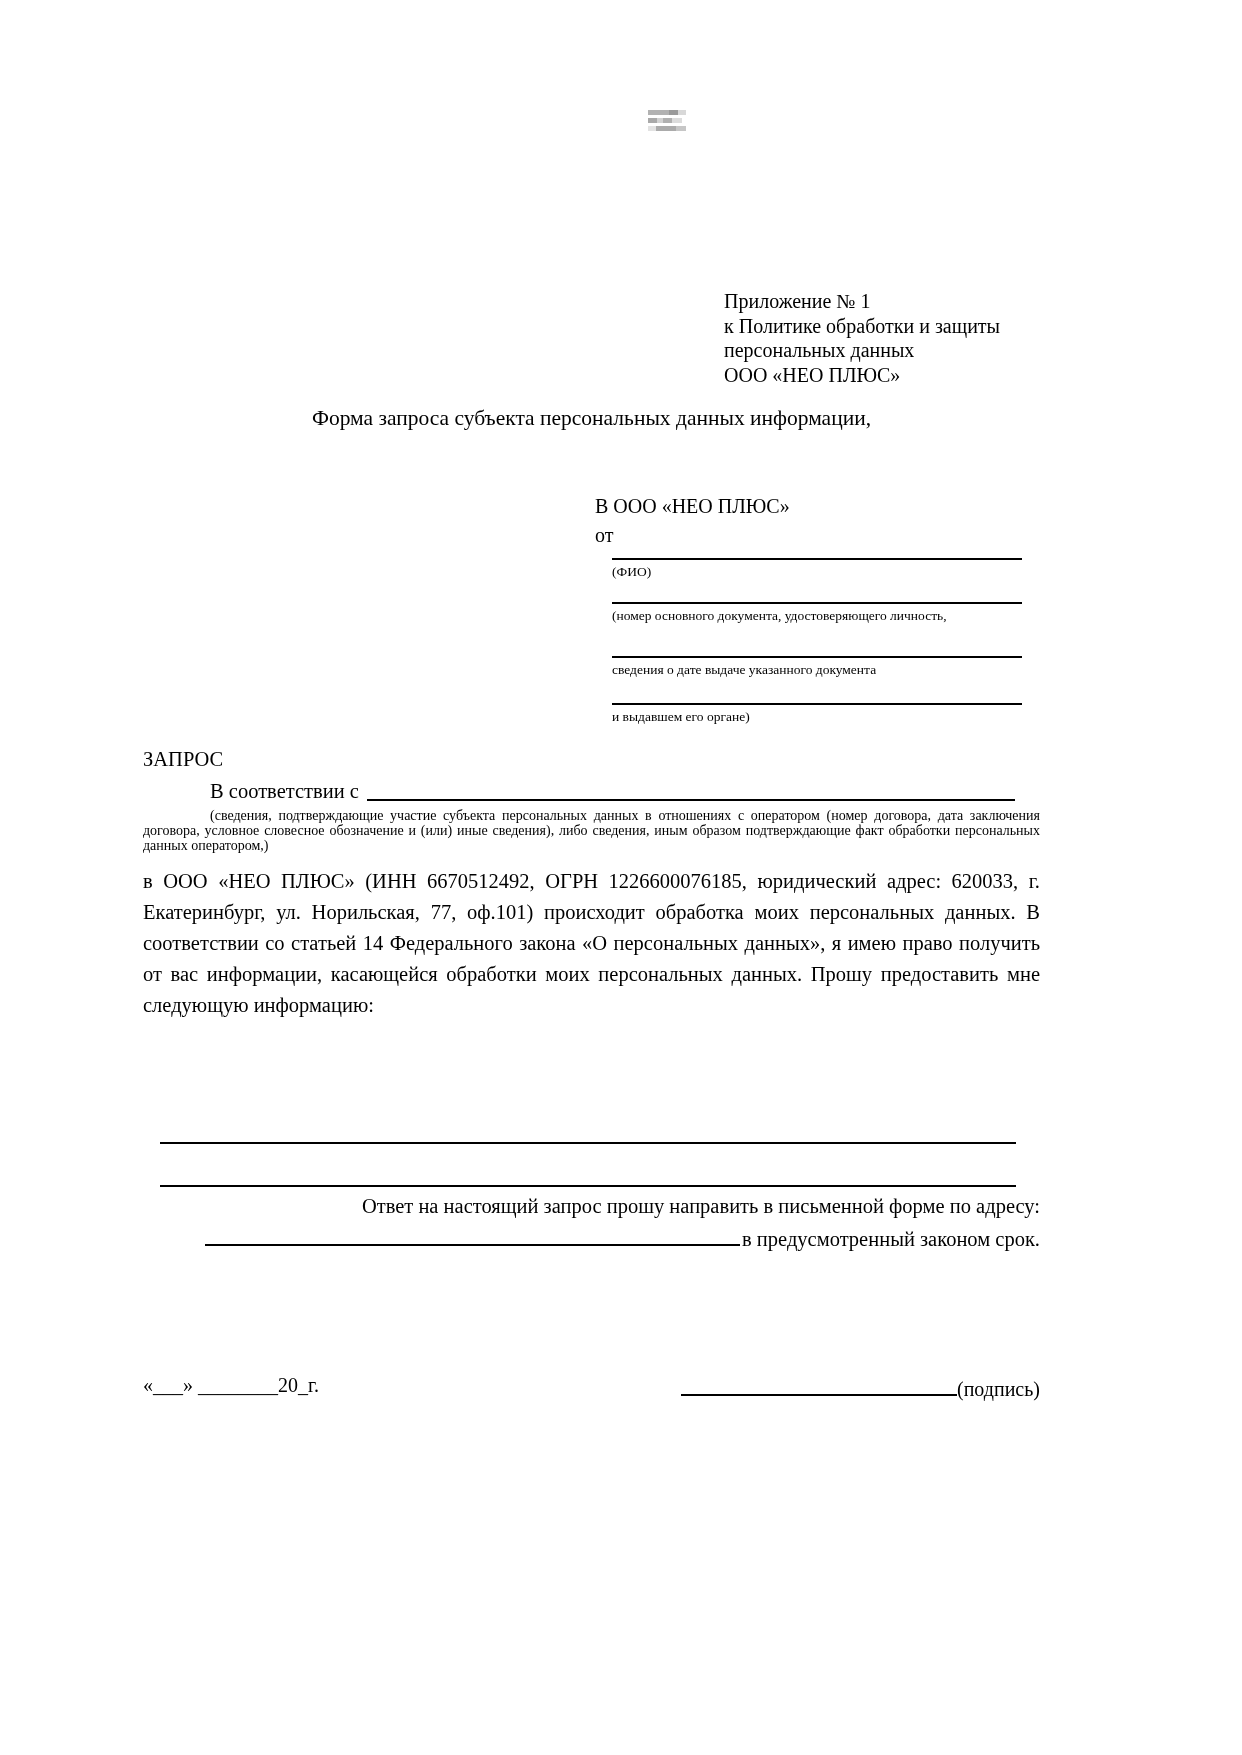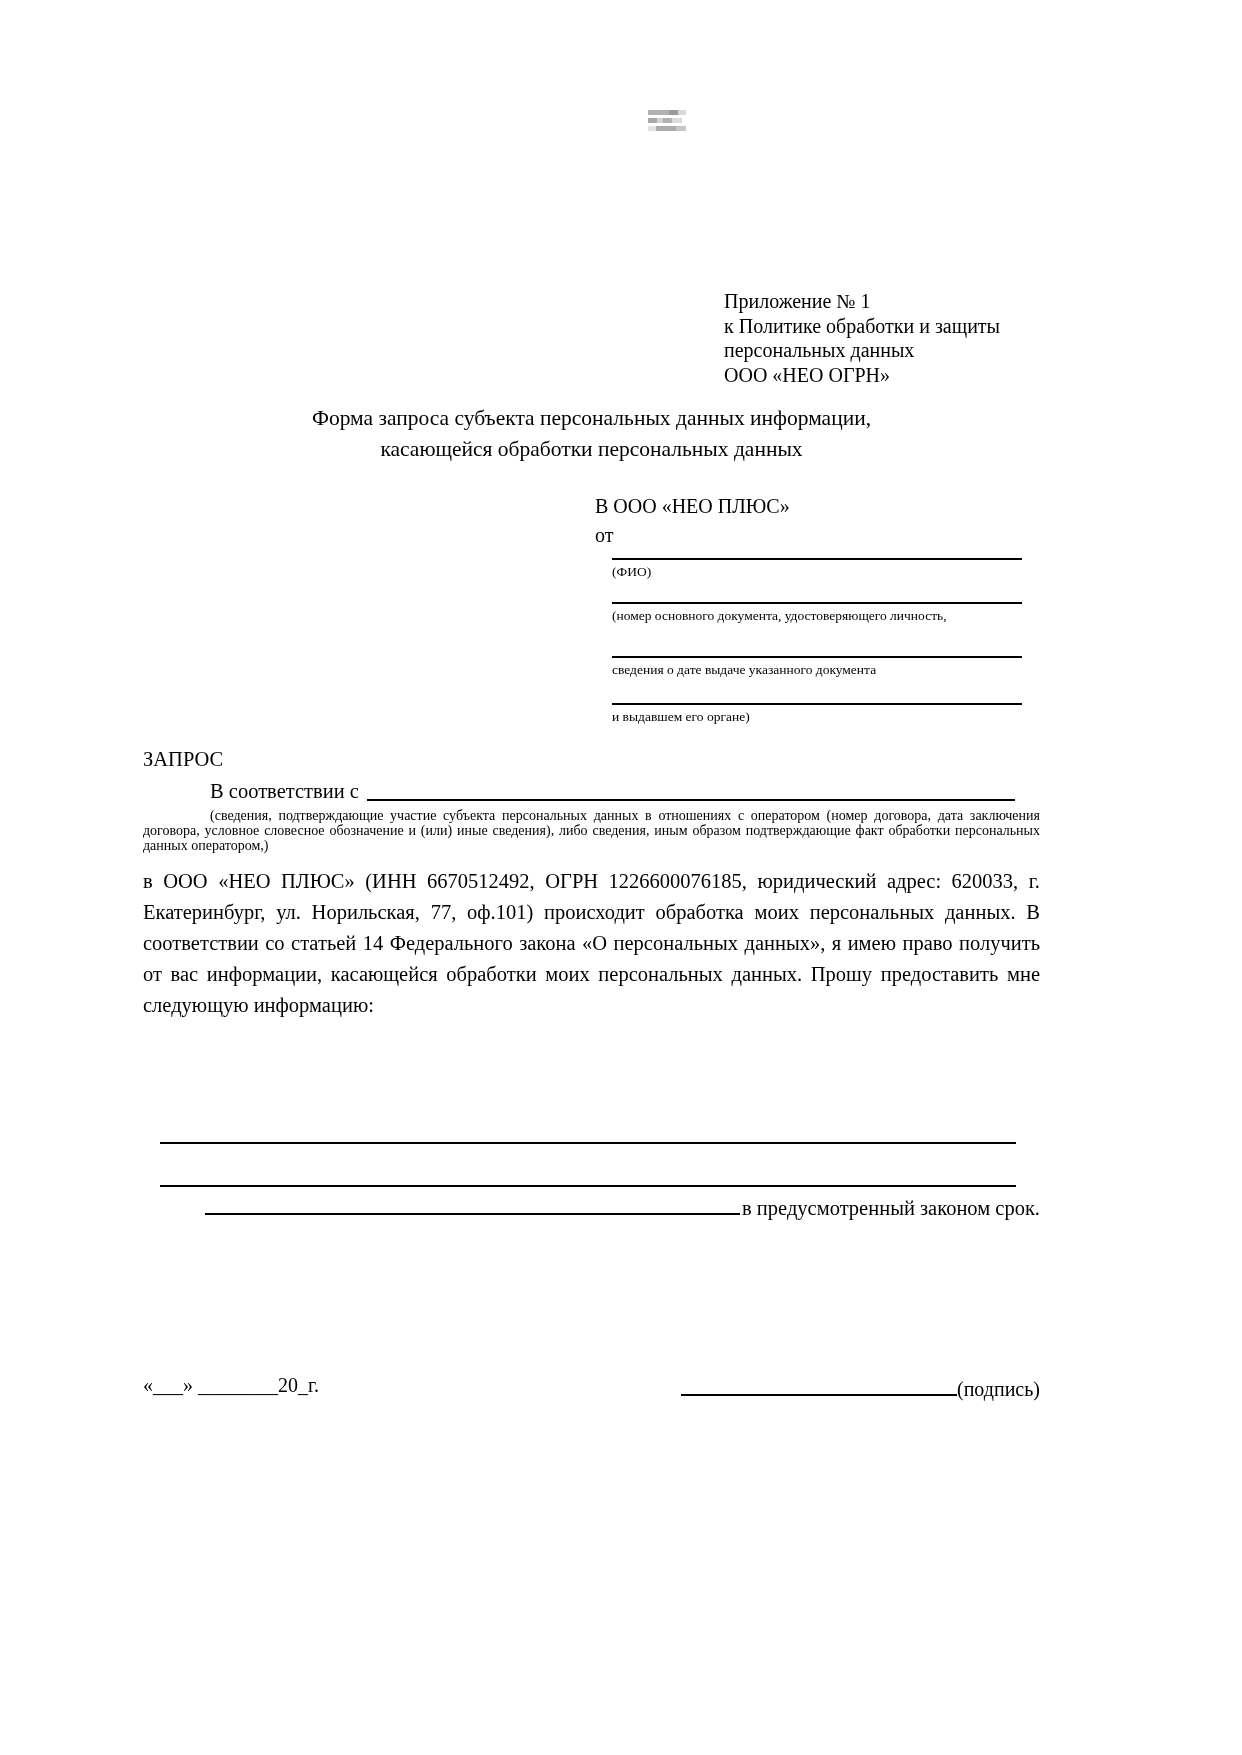--- a/index.html
+++ b/index.html
@@ -65,26 +65,25 @@
   <div class="doc-icon">
     <span class="bar bar1"></span>
     <span class="bar bar2"></span>
     <span class="bar bar3"></span>
   </div>
 
   <div class="annex-block">
     <div>Приложение № 1</div>
     <div>к Политике обработки и защиты</div>
     <div>персональных данных</div>
-    <div>ООО «НЕО ОГРН»</div>
+    <div>ООО «НЕО ПЛЮС»</div>
   </div>
 
   <div class="doc-title">
     <div>Форма запроса субъекта персональных данных информации,</div>
-    <div>касающейся обработки персональных данных</div>
   </div>
 
   <div class="addressee">
     <div>В ООО «НЕО ПЛЮС»</div>
     <div>от</div>
   </div>
 
   <div class="fields">
     <div class="field f1">
       <div class="blank"></div>
@@ -112,20 +111,21 @@
   </div>
 
   <div class="fine-print">(сведения, подтверждающие участие субъекта персональных данных в отношениях с оператором (номер договора, дата заключения договора, условное словесное обозначение и (или) иные сведения), либо сведения, иным образом подтверждающие факт обработки персональных данных оператором,)</div>
 
   <div class="body-par">в ООО «НЕО ПЛЮС» (ИНН 6670512492, ОГРН 1226600076185, юридический адрес: 620033, г. Екатеринбург, ул. Норильская, 77, оф.101) происходит обработка моих персональных данных. В соответствии со статьей 14 Федерального закона «О персональных данных», я имею право получить от вас информации, касающейся обработки моих персональных данных. Прошу предоставить мне следующую информацию:</div>
 
   <div class="rule-blank r1"></div>
   <div class="rule-blank r2"></div>
 
   <div class="reply-par">
+    <div>Ответ на настоящий запрос прошу направить в письменной форме по адресу:</div>
     <div>
       <span class="blank-inline"></span><span>в предусмотренный законом срок.</span>
     </div>
   </div>
 
   <div class="bottom-row">
     <span>«___» ________20_г.</span>
     <span class="sig-right">
       <span class="sig-blank"></span><span>(подпись)</span>
     </span>

